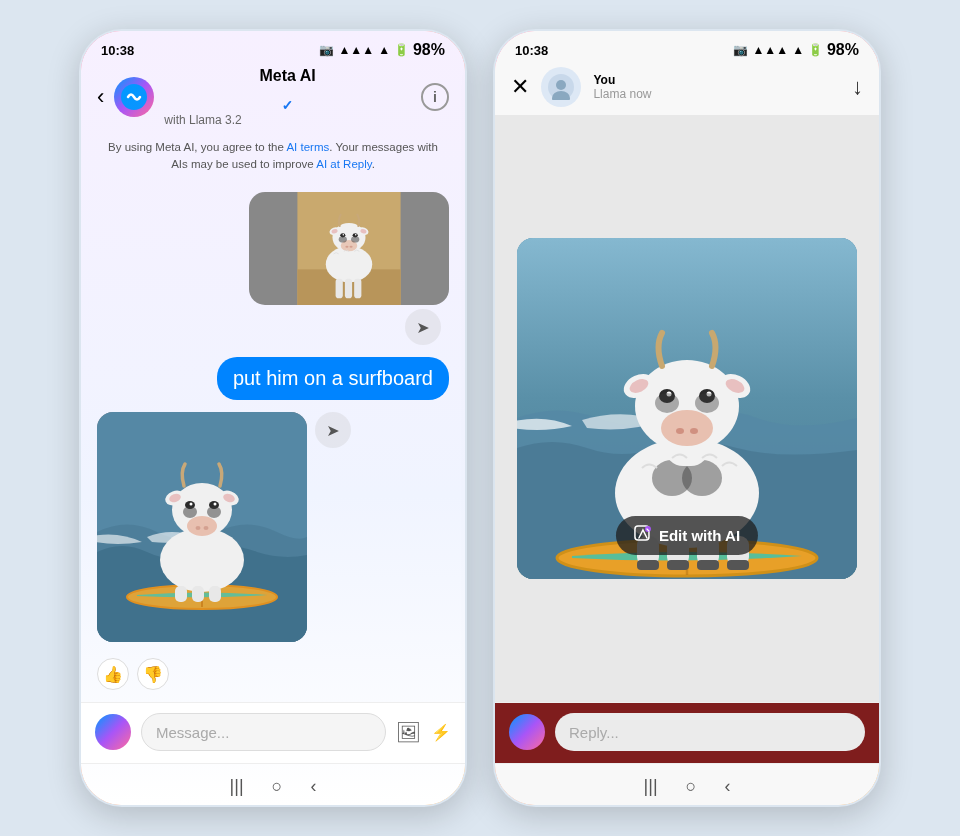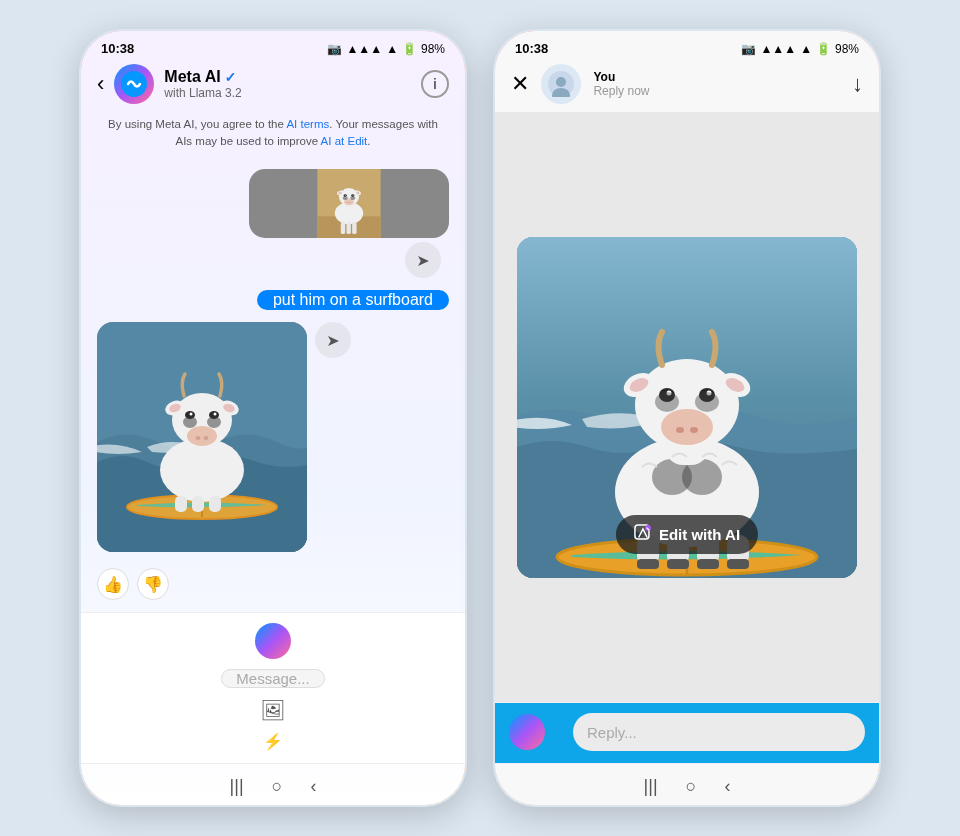--- a/index.html
+++ b/index.html
@@ -63,21 +63,21 @@
       font-weight: 600;
       color: #000;
       gap: 21px;
     }
     .status-icons {
       display: flex;
       align-items: center;
       gap: 4px;
       font-size: 12px;
     }
-    .battery-text { font-size: 12px; font-weight: 400; }
+    .battery-text { font-size: 16px; font-weight: 700; }
 
     
     .left-content {
       height: calc(100% - 0px);
       background: linear-gradient(180deg, #f7f0ff 0%, #f0f4ff 60%, #fff 100%);
       display: flex;
       flex-direction: column;
     }
 
     .nav-bar {
@@ -105,21 +105,22 @@
     }
     .nav-title-area {
       flex: 1;
     }
     .nav-title {
       font-size: 16px;
       font-weight: 700;
       color: #000;
       display: flex;
       align-items: center;
-      gap: 4px;
+      gap: 12px;
+      flex-direction: column;
     }
     .verified-badge {
       color: #1877f2;
       font-size: 14px;
     }
     .nav-subtitle {
       font-size: 12px;
       color: #666;
     }
     .nav-info {
@@ -178,23 +179,23 @@
       color: #555;
       font-size: 16px;
       align-self: flex-end;
       margin-right: 4px;
     }
 
     .user-message-bubble {
       align-self: flex-end;
       background: #0084ff;
       color: white;
-      padding: 1px 16px;
+      padding: 10px 16px;
       border-radius: 20px;
-      font-size: 16px;
+      font-size: 20px;
       font-weight: 500;
       max-width: 75%;
     }
 
     .ai-response-row {
       display: flex;
       align-items: flex-start;
       gap: 8px;
     }
 
@@ -224,21 +225,20 @@
       cursor: pointer;
     }
 
     .message-input-bar {
       padding: 10px 14px 12px;
       display: flex;
       align-items: center;
       gap: 10px;
       background: #fff;
       border-top: 1px solid #eee;
-      flex-direction: column;
     }
     .input-avatar {
       width: 36px;
       height: 36px;
       border-radius: 50%;
       background: linear-gradient(135deg, #0099ff, #a855f7, #ff6b9d);
       flex-shrink: 0;
     }
     .message-input-field {
       flex: 1;
@@ -339,22 +339,22 @@
       align-items: center;
       gap: 7px;
       cursor: pointer;
       white-space: nowrap;
     }
 
     .right-input-bar {
       padding: 10px 14px 12px;
       display: flex;
       align-items: center;
-      gap: 28px;
-      background: #0ea5e9;
+      gap: 10px;
+      background: #7f1d1d;
       border-top: 1px solid #eee;
       text-align: right;
     }
     .right-input-field {
       flex: 1;
       height: 38px;
       border-radius: 20px;
       background: #ebebeb;
       padding: 0 14px;
       font-size: 15px;
@@ -401,21 +401,21 @@
           <span class="verified-badge">✓</span>
         </div>
         <div class="nav-subtitle">with Llama 3.2</div>
       </div>
       <div class="nav-info">
         <span>i</span>
       </div>
     </div>
 
     <div class="disclaimer">
-      By using Meta AI, you agree to the <a>AI terms</a>. Your messages with AIs may be used to improve <a>AI at Edit</a>.
+      By using Meta AI, you agree to the <a>AI terms</a>. Your messages with AIs may be used to improve <a>AI at Reply</a>.
     </div>
 
     <div class="chat-area">
 
       <div class="goat-image-bubble" style="align-self:flex-end;">
         <svg class="goat-svg" viewBox="0 0 200 220" xmlns="http://www.w3.org/2000/svg">
 
           <rect width="200" height="220" fill="#c9a96e"></rect>
           <rect y="150" width="200" height="70" fill="#b8955a"></rect>
 
@@ -557,21 +557,21 @@
       <span class="close-btn">✕</span>
       <div class="you-avatar">
         <svg width="26" height="26" viewBox="0 0 26 26">
           <circle cx="13" cy="13" r="13" fill="#c8d8ea"></circle>
           <ellipse cx="13" cy="11" rx="5" ry="5" fill="#8aa8c0"></ellipse>
           <ellipse cx="13" cy="24" rx="9" ry="7" fill="#8aa8c0"></ellipse>
         </svg>
       </div>
       <div class="you-title-area">
         <div class="you-name">You</div>
-        <div class="you-time">Reply now</div>
+        <div class="you-time">Llama now</div>
       </div>
       <span class="download-btn">↓</span>
     </div>
 
     <div class="right-image-area">
       <div class="large-surfboard-goat">
         <svg width="340" height="400" viewBox="0 0 340 400" xmlns="http://www.w3.org/2000/svg">
 
           <rect width="340" height="400" fill="#6a9ab5"></rect>
 

